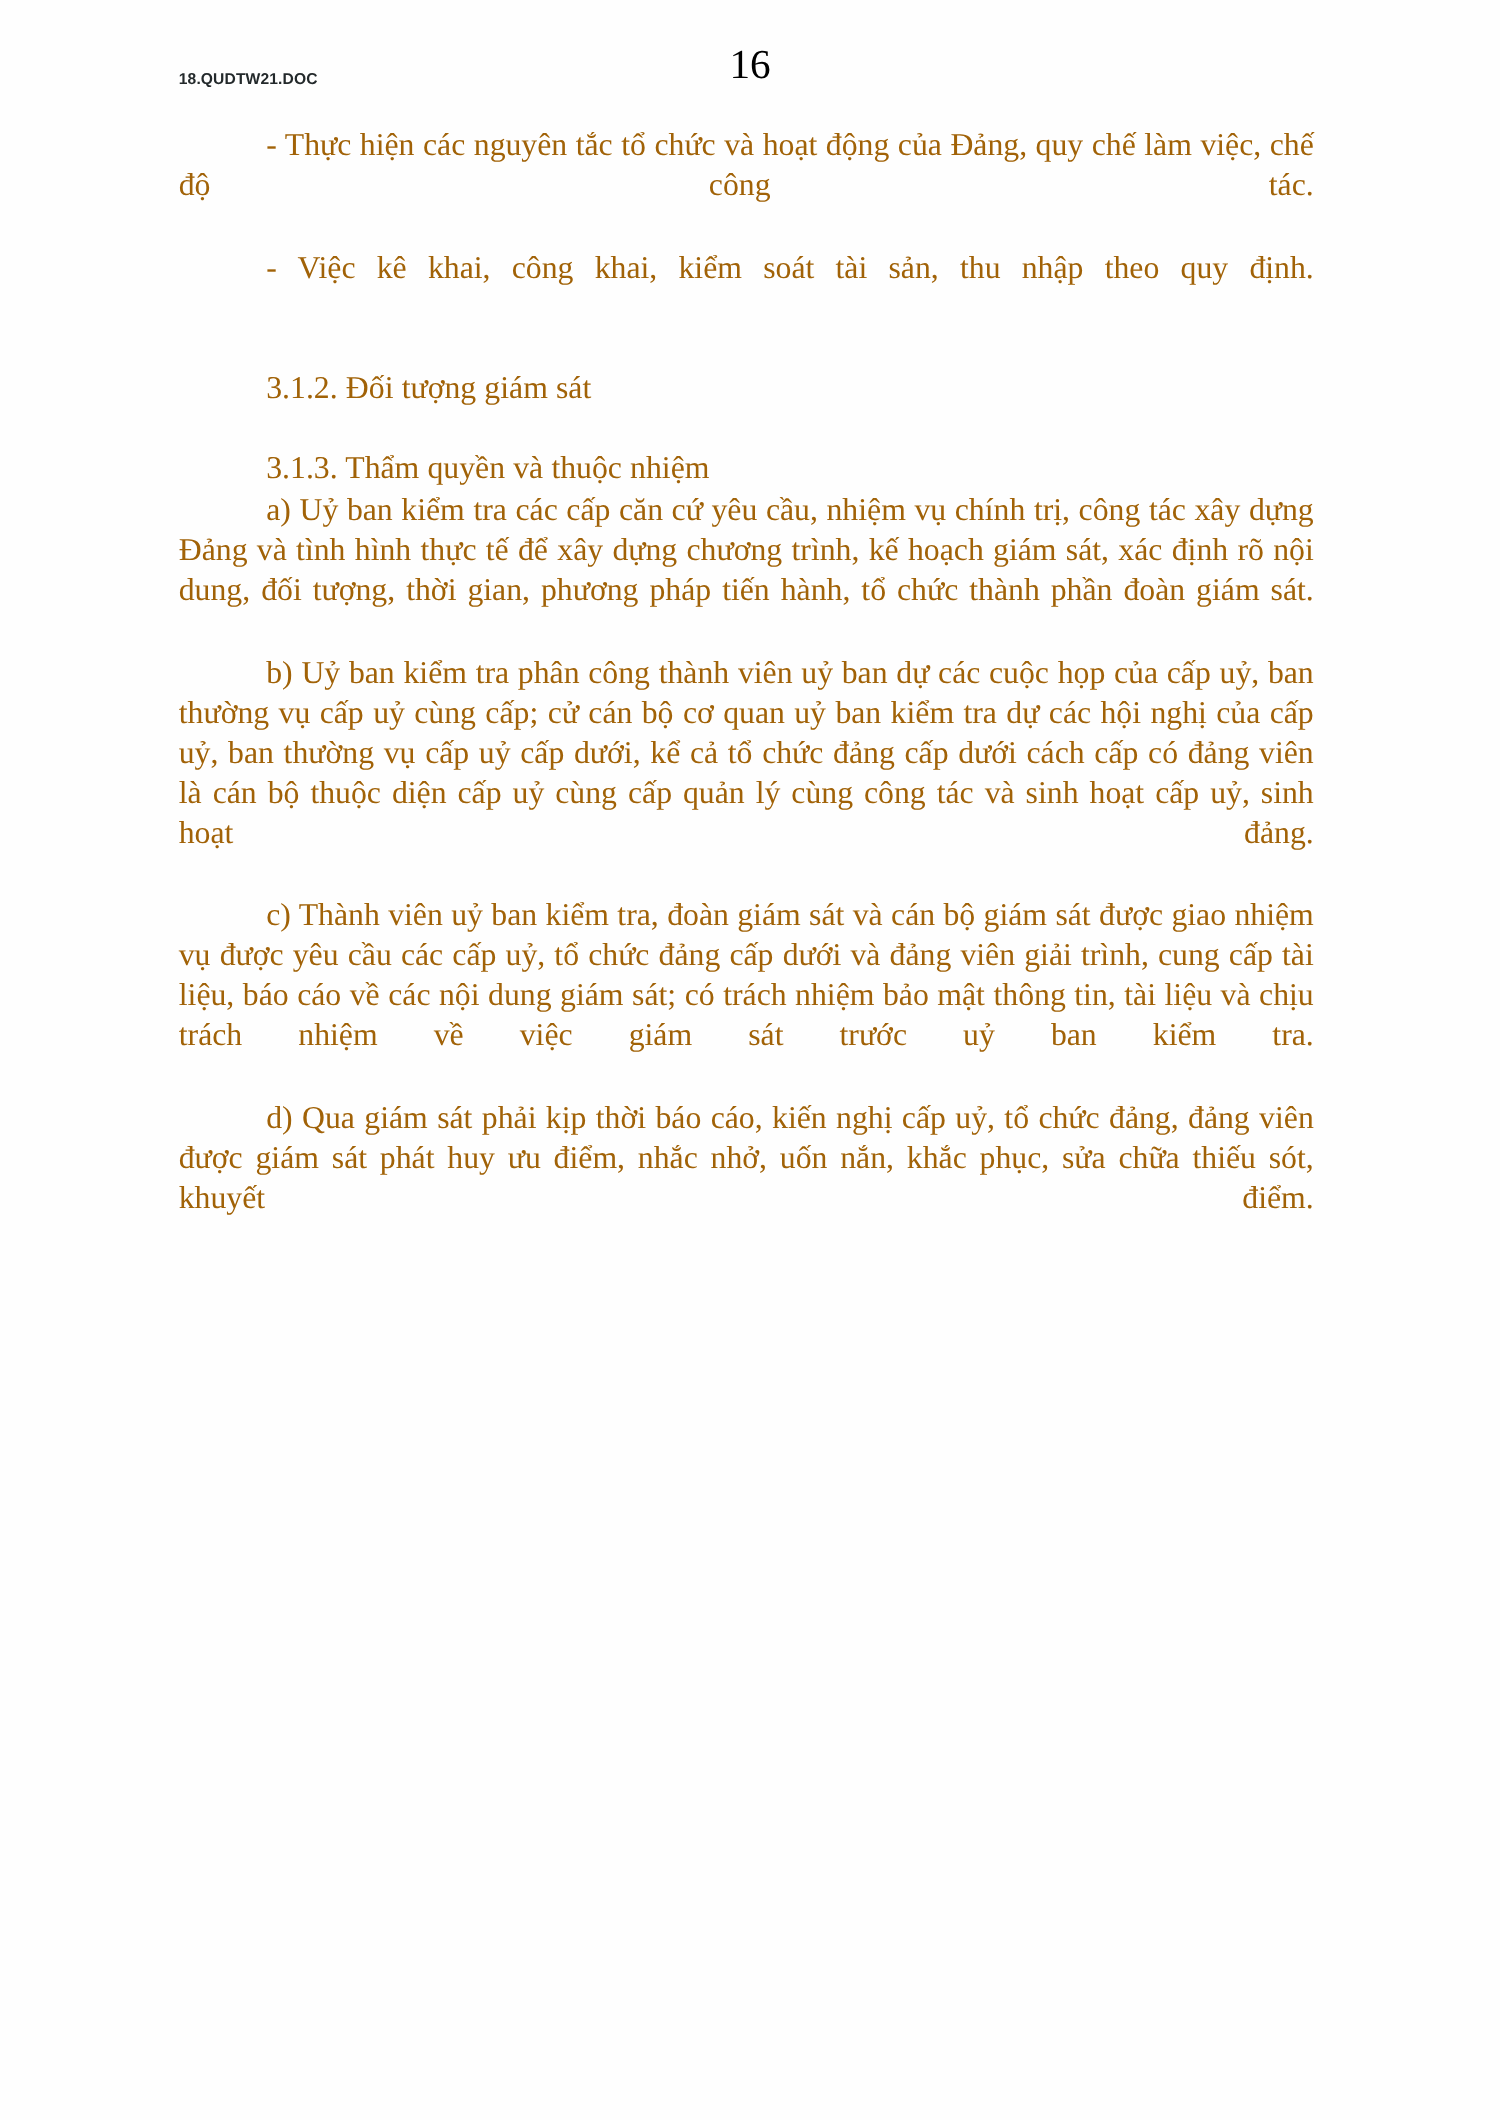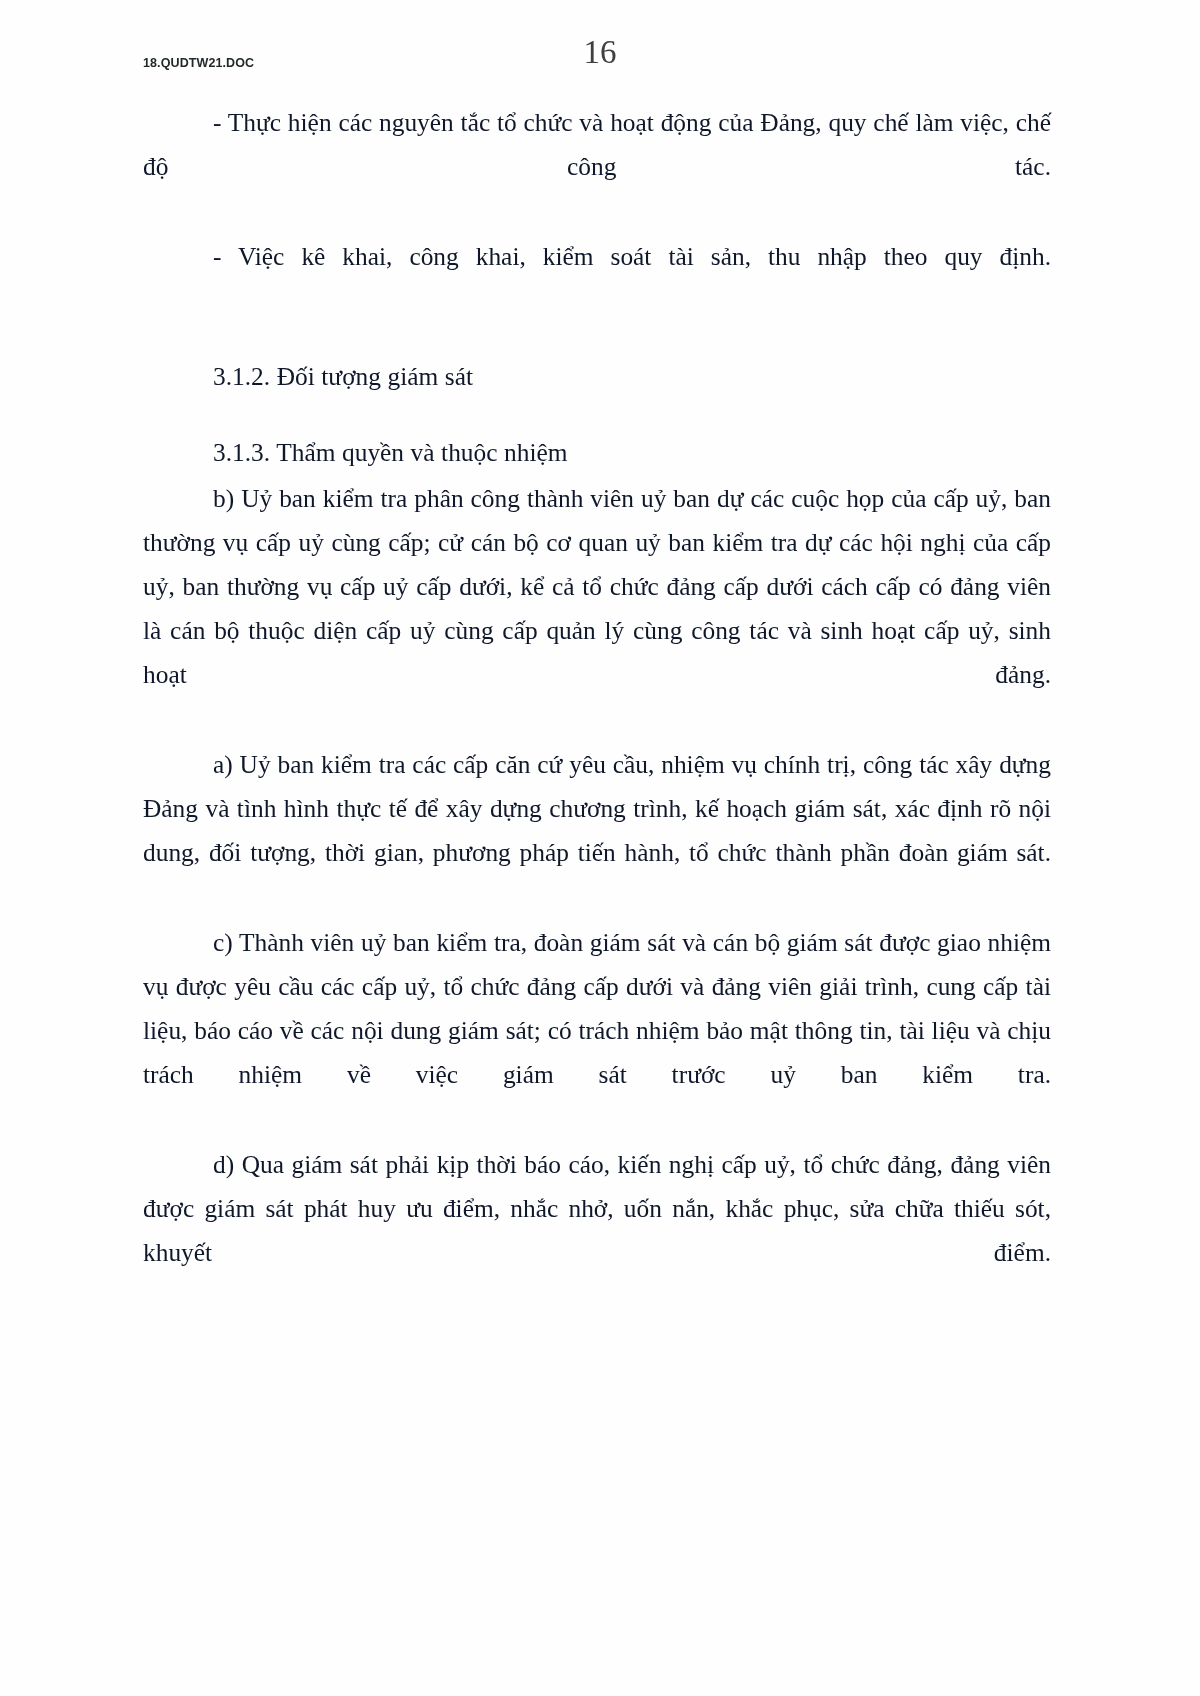--- a/index.html
+++ b/index.html
@@ -36,34 +36,34 @@
     white-space: nowrap;
   }
   .page-number {
     position: absolute;
     left: 0;
     top: -12px;
     width: 1200px;
     text-align: center;
     font-family: "Liberation Serif", serif;
     font-size: 33px;
-    color: #404040;
+    color: #000000;
   }
   .body-area {
     position: absolute;
     top: 100px;
     left: 143px;
     width: 908px;
   }
   p.para {
     margin: 0 0 2px 0;
     font-family: "Liberation Serif", serif;
     font-size: 25.4px;
-    line-height: 44px;
-    color: #0f172a;
+    line-height: 32px;
+    color: #a16207;
     text-align: justify;
     text-justify: inter-word;
     text-indent: 70px;
     hyphens: none;
     word-spacing: 0.2px;
   }
   p.para.heading {
     text-indent: 70px;
     text-align: left;
     margin-top: 32px;
@@ -86,19 +86,19 @@
   <div class="page-header">
     <div class="doc-code">18.QUDTW21.DOC</div>
     <div class="page-number">16</div>
   </div>
 
   <div class="body-area" id="body-area">
       <p class="para">- Thực hiện các nguyên tắc tổ chức và hoạt động của Đảng, quy chế làm việc, chế độ công tác.</p>
       <p class="para">- Việc kê khai, công khai, kiểm soát tài sản, thu nhập theo quy định.</p>
       <p class="para heading nojust">3.1.2. Đối tượng giám sát</p>
       <p class="para heading nojust">3.1.3. Thẩm quyền và thuộc nhiệm</p>
+      <p class="para">a) Uỷ ban kiểm tra các cấp căn cứ yêu cầu, nhiệm vụ chính trị, công tác xây dựng Đảng và tình hình thực tế để xây dựng chương trình, kế hoạch giám sát, xác định rõ nội dung, đối tượng, thời gian, phương pháp tiến hành, tổ chức thành phần đoàn giám sát.</p>
       <p class="para">b) Uỷ ban kiểm tra phân công thành viên uỷ ban dự các cuộc họp của cấp uỷ, ban thường vụ cấp uỷ cùng cấp; cử cán bộ cơ quan uỷ ban kiểm tra dự các hội nghị của cấp uỷ, ban thường vụ cấp uỷ cấp dưới, kể cả tổ chức đảng cấp dưới cách cấp có đảng viên là cán bộ thuộc diện cấp uỷ cùng cấp quản lý cùng công tác và sinh hoạt cấp uỷ, sinh hoạt đảng.</p>
-      <p class="para">a) Uỷ ban kiểm tra các cấp căn cứ yêu cầu, nhiệm vụ chính trị, công tác xây dựng Đảng và tình hình thực tế để xây dựng chương trình, kế hoạch giám sát, xác định rõ nội dung, đối tượng, thời gian, phương pháp tiến hành, tổ chức thành phần đoàn giám sát.</p>
       <p class="para">c) Thành viên uỷ ban kiểm tra, đoàn giám sát và cán bộ giám sát được giao nhiệm vụ được yêu cầu các cấp uỷ, tổ chức đảng cấp dưới và đảng viên giải trình, cung cấp tài liệu, báo cáo về các nội dung giám sát; có trách nhiệm bảo mật thông tin, tài liệu và chịu trách nhiệm về việc giám sát trước uỷ ban kiểm tra.</p>
       <p class="para">d) Qua giám sát phải kịp thời báo cáo, kiến nghị cấp uỷ, tổ chức đảng, đảng viên được giám sát phát huy ưu điểm, nhắc nhở, uốn nắn, khắc phục, sửa chữa thiếu sót, khuyết điểm.</p>
     </div>
 
 </div>
 
 </body></html>

